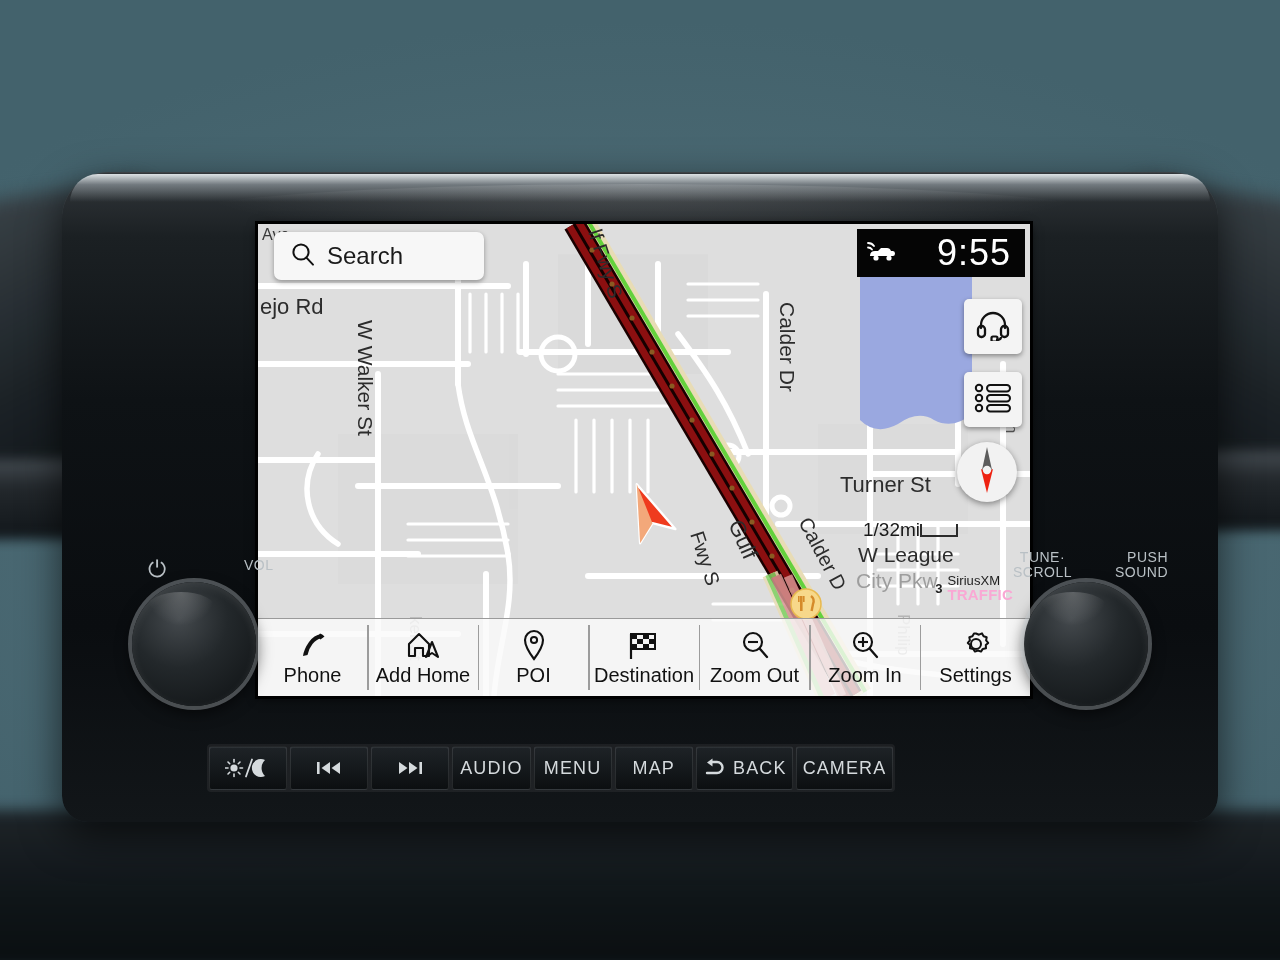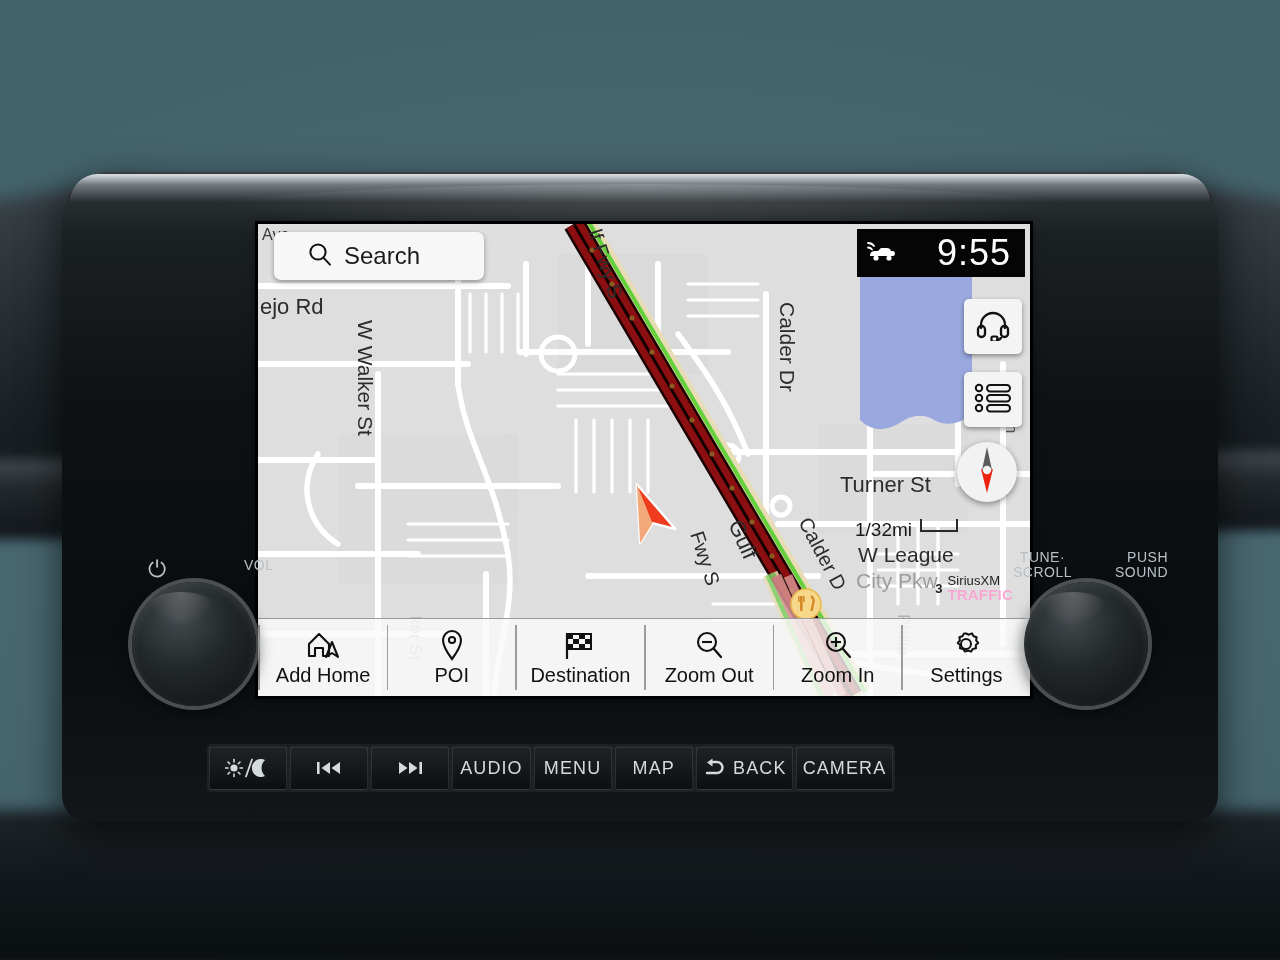--- a/index.html
+++ b/index.html
@@ -71,21 +71,21 @@
     position:absolute; inset:0;
     background:#dedede;
   }
   .map-svg { position:absolute; inset:0; width:100%; height:100%; }
 
   
   #search-box {
     position:absolute; left:16px; top:8px; width:210px; height:48px;
     background:#f7f7f7; border-radius:7px;
     box-shadow: 0 2px 5px rgba(0,0,0,.35);
-    display:flex; align-items:center; gap:11px; padding-left:33px;
+    display:flex; align-items:center; gap:11px; padding-left:16px;
   }
   #search-box .s-label {
     font-size:24px; color:#1a1a1a; font-family:"Liberation Sans",sans-serif;
   }
 
   
   #clock-bar {
     position:absolute; right:5px; top:5px; width:168px; height:48px;
     background:#050505; display:flex; align-items:center;
     justify-content:space-between; padding:0 14px 0 10px;margin-left:12px;
@@ -107,21 +107,21 @@
   #compass {
     position:absolute; right:13px; top:218px; width:60px; height:60px;
     background:#f2f2f2; border-radius:50%;
     box-shadow: 0 2px 6px rgba(0,0,0,.42);
     display:flex; align-items:center; justify-content:center;
   }
 
   
   #scale {
     position:absolute; right:72px; top:295px;
-    display:flex; align-items:flex-start; gap:8px;
+    display:flex; align-items:center; 
   }
   #scale .stext { font-size:19px; color:#191919; }
   #scale .sbar {
     width:38px; height:13px;
     border-left:2.5px solid #2a2a2a;
     border-right:2.5px solid #2a2a2a;
     border-bottom:2.5px solid #2a2a2a;
   }
 
   
@@ -418,20 +418,29 @@
       <div id="traffic-badge">
         <span class="tlogo">3</span>
         <span class="tnames">
           <span class="t1" style="display:block">SiriusXM</span>
           <span class="t2" style="display:block">TRAFFIC</span>
         </span>
       </div>
 
       <div id="toolbar">
 
+        <div class="tb-item">
+          <span class="tb-ico">
+            <svg width="30" height="30" viewBox="0 0 30 30">
+              <path d="M23 4 q-7 1 -12 8 q-5 7 -6 14 l4.5 -1 q1 -6 5 -11 q4 -5 10 -6.6 Z" fill="#111"></path>
+              <path d="M22 3.6 q3 1 4.5 3 l-4 3 q-1-1.5-3-2.2 Z" fill="#111"></path>
+            </svg>
+          </span>
+          <span class="tb-label">Phone</span>
+        </div>
         <div class="tb-sep"></div>
 
         <div class="tb-item">
           <span class="tb-ico">
             <svg width="34" height="30" viewBox="0 0 34 30">
               <path d="M3 14 L13 4 L23 14 V26 H17 V18 H9 V26 H3 Z" fill="none" stroke="#111" stroke-width="2.1" stroke-linejoin="round"></path>
               <path d="M26 12 L32 27 L26 23 L20 27 Z" fill="none" stroke="#111" stroke-width="2.1" stroke-linejoin="round"></path>
             </svg>
           </span>
           <span class="tb-label">Add Home</span>

